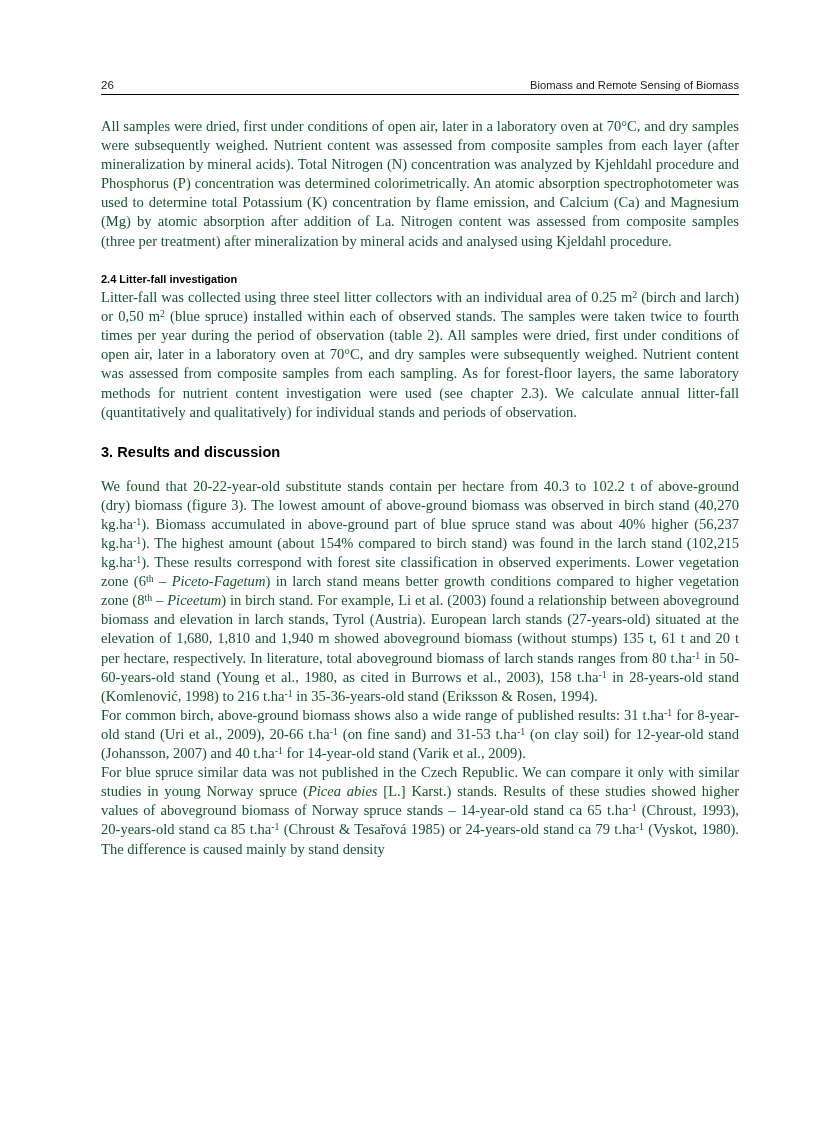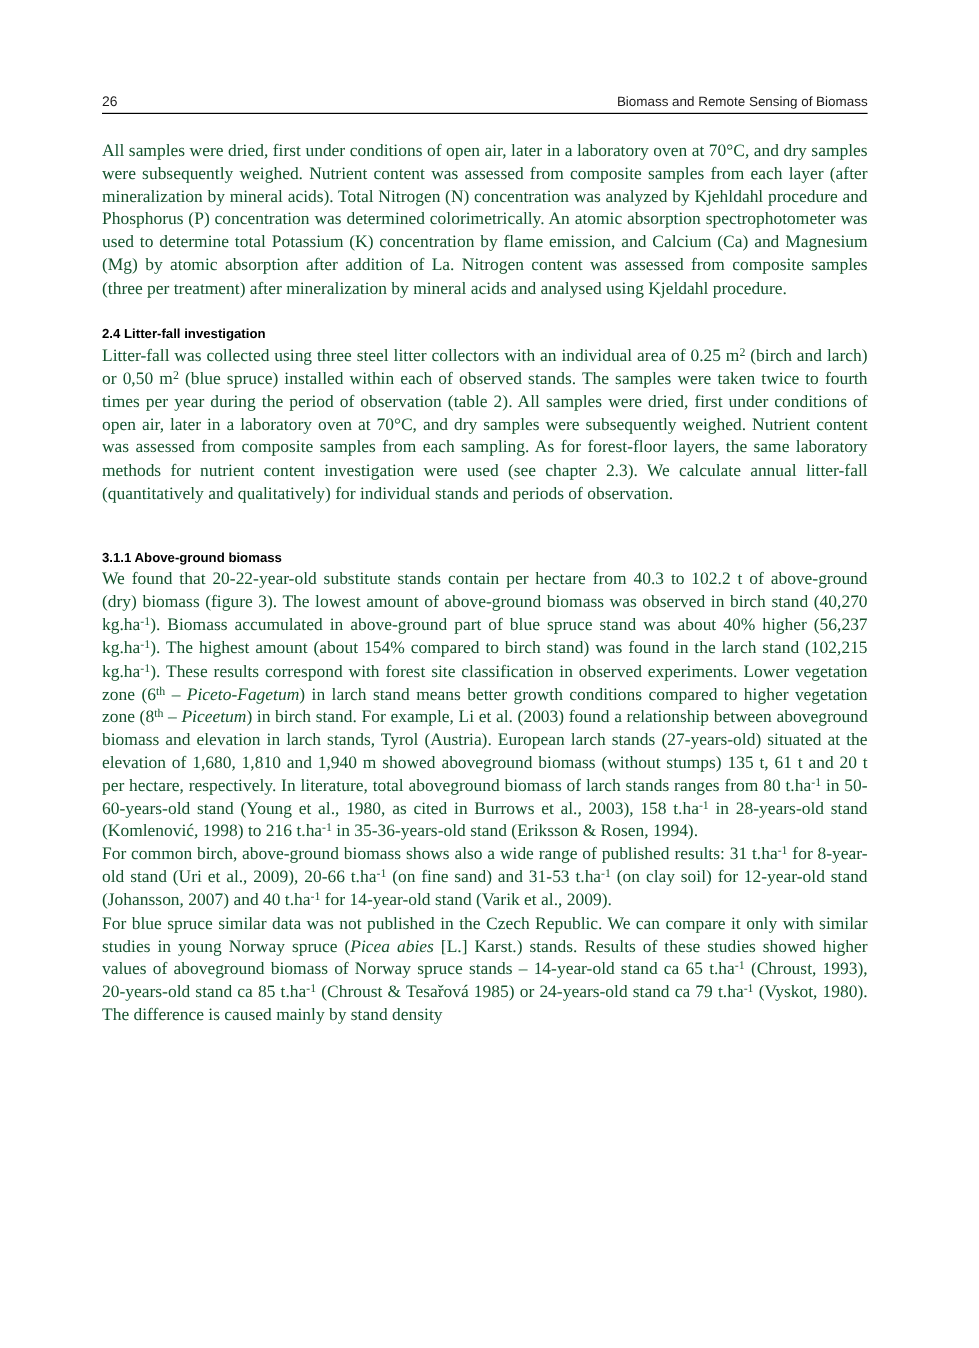--- a/index.html
+++ b/index.html
@@ -10,21 +10,21 @@
   .page {
     position: relative;
     width: 816px;
     height: 1123px;
     background: #ffffff;
     margin: 0 auto;
     overflow: hidden;
   }
   .content {
     position: absolute;
-    left: 85px;
+    left: 101px;
     top: 78px;
     width: 638px;
   }
   
   .runhead {
     display: flex;
     justify-content: space-between;
     align-items: baseline;
     font-family: "Liberation Sans", sans-serif;
     font-size: 11.2px;
@@ -95,24 +95,24 @@
     <p class="body">All samples were dried, first under conditions of open air, later in a laboratory oven at 70°C, and dry samples were subsequently weighed. Nutrient content was assessed from composite samples from each layer (after mineralization by mineral acids). Total Nitrogen (N) concentration was analyzed by Kjehldahl procedure and Phosphorus (P) concentration was determined colorimetrically. An atomic absorption spectrophotometer was used to determine total Potassium (K) concentration by flame emission, and Calcium (Ca) and Magnesium (Mg) by atomic absorption after addition of La. Nitrogen content was assessed from composite samples (three per treatment) after mineralization by mineral acids and analysed using Kjeldahl procedure.</p>
 
     <div class="space-lg"></div>
 
     <h3 class="h-minor">2.4 Litter-fall investigation</h3>
 
     <p class="body"><span>Litter-fall was collected using three steel litter collectors with an individual area of 0.25 m</span><sup>2</sup><span> (birch and larch) or 0,50 m</span><sup>2</sup><span> (blue spruce) installed within each of observed stands. The samples were taken twice to fourth times per year during the period of observation (table 2). All samples were dried, first under conditions of open air, later in a laboratory oven at 70°C, and dry samples were subsequently weighed. Nutrient content was assessed from composite samples from each sampling. As for forest-floor layers, the same laboratory methods for nutrient content investigation were used (see chapter 2.3). We calculate annual litter-fall (quantitatively and qualitatively) for individual stands and periods of observation.</span></p>
 
     <div class="space-lg"></div>
 
+    <h2 class="h-major">3. Results and discussion</h2>
 
     <div class="space-md"></div>
 
-    <h3 class="h-minor">3.1.1 Above-ground biomass</h3>
 
     <p class="body"><span>We found that 20-22-year-old substitute stands contain per hectare from 40.3 to 102.2 t of above-ground (dry) biomass (figure 3). The lowest amount of above-ground biomass was observed in birch stand (40,270 kg.ha</span><sup>-1</sup><span>). Biomass accumulated in above-ground part of blue spruce stand was about 40% higher (56,237 kg.ha</span><sup>-1</sup><span>). The highest amount (about 154% compared to birch stand) was found in the larch stand (102,215 kg.ha</span><sup>-1</sup><span>). These results correspond with forest site classification in observed experiments. Lower vegetation zone (6</span><sup>th</sup><span> – </span><i>Piceto-Fagetum</i><span>) in larch stand means better growth conditions compared to higher vegetation zone (8</span><sup>th</sup><span> – </span><i>Piceetum</i><span>) in birch stand. For example, Li et al. (2003) found a relationship between aboveground biomass and elevation in larch stands, Tyrol (Austria). European larch stands (27-years-old) situated at the elevation of 1,680, 1,810 and 1,940 m showed aboveground biomass (without stumps) 135 t, 61 t and 20 t per hectare, respectively. In literature, total aboveground biomass of larch stands ranges from 80 t.ha</span><sup>-1</sup><span> in 50-60-years-old stand (Young et al., 1980, as cited in Burrows et al., 2003), 158 t.ha</span><sup>-1</sup><span> in 28-years-old stand (Komlenović, 1998) to 216 t.ha</span><sup>-1</sup><span> in 35-36-years-old stand (Eriksson &amp; Rosen, 1994).</span></p>
 
     <p class="body"><span>For common birch, above-ground biomass shows also a wide range of published results: 31 t.ha</span><sup>-1</sup><span> for 8-year-old stand (Uri et al., 2009), 20-66 t.ha</span><sup>-1</sup><span> (on fine sand) and 31-53 t.ha</span><sup>-1</sup><span> (on clay soil) for 12-year-old stand (Johansson, 2007) and 40 t.ha</span><sup>-1</sup><span> for 14-year-old stand (Varik et al., 2009).</span></p>
 
     <p class="body"><span>For blue spruce similar data was not published in the Czech Republic. We can compare it only with similar studies in young Norway spruce (</span><i>Picea abies</i><span> [L.] Karst.) stands. Results of these studies showed higher values of aboveground biomass of Norway spruce stands – 14-year-old stand ca 65 t.ha</span><sup>-1</sup><span> (Chroust, 1993), 20-years-old stand ca 85 t.ha</span><sup>-1</sup><span> (Chroust &amp; Tesařová 1985) or 24-years-old stand ca 79 t.ha</span><sup>-1</sup><span> (Vyskot, 1980). The difference is caused mainly by stand density</span></p>
 
   </div>
 </div>
 

